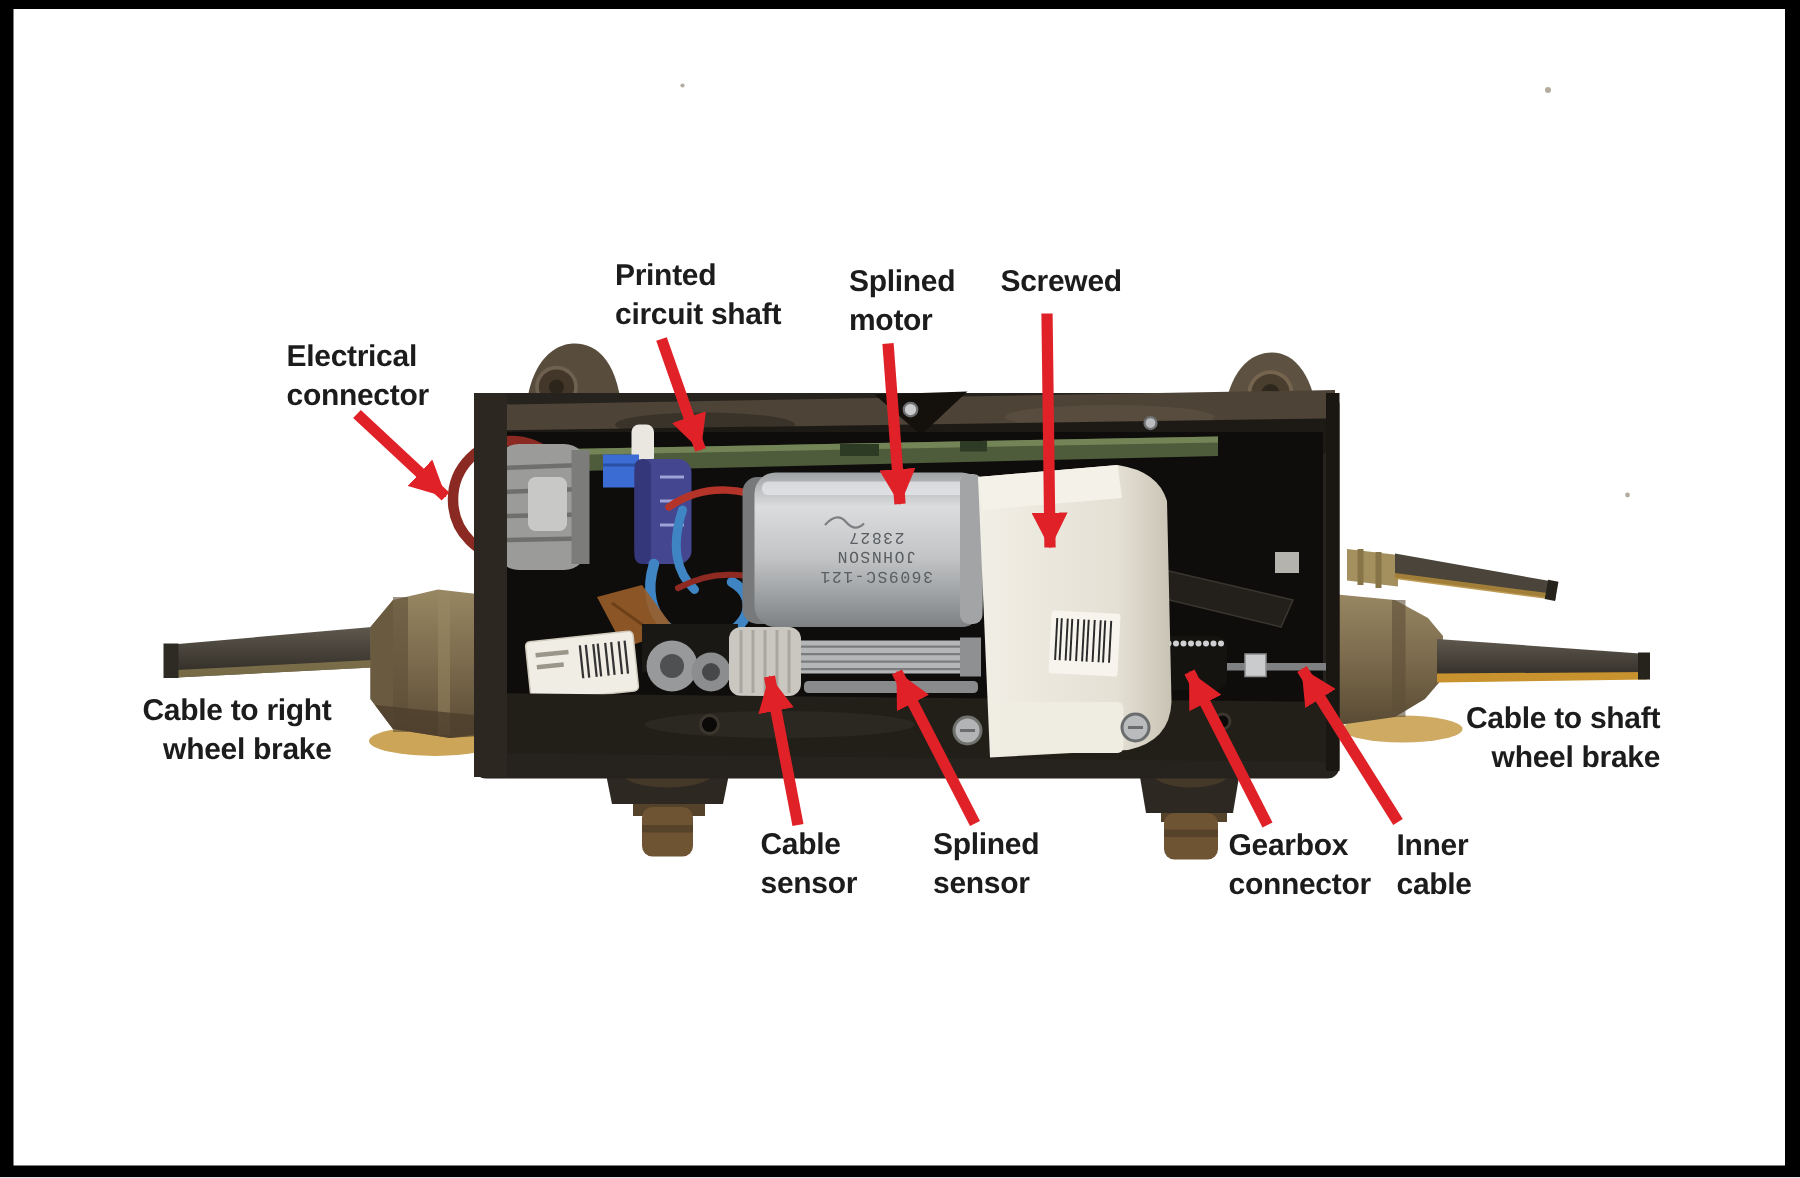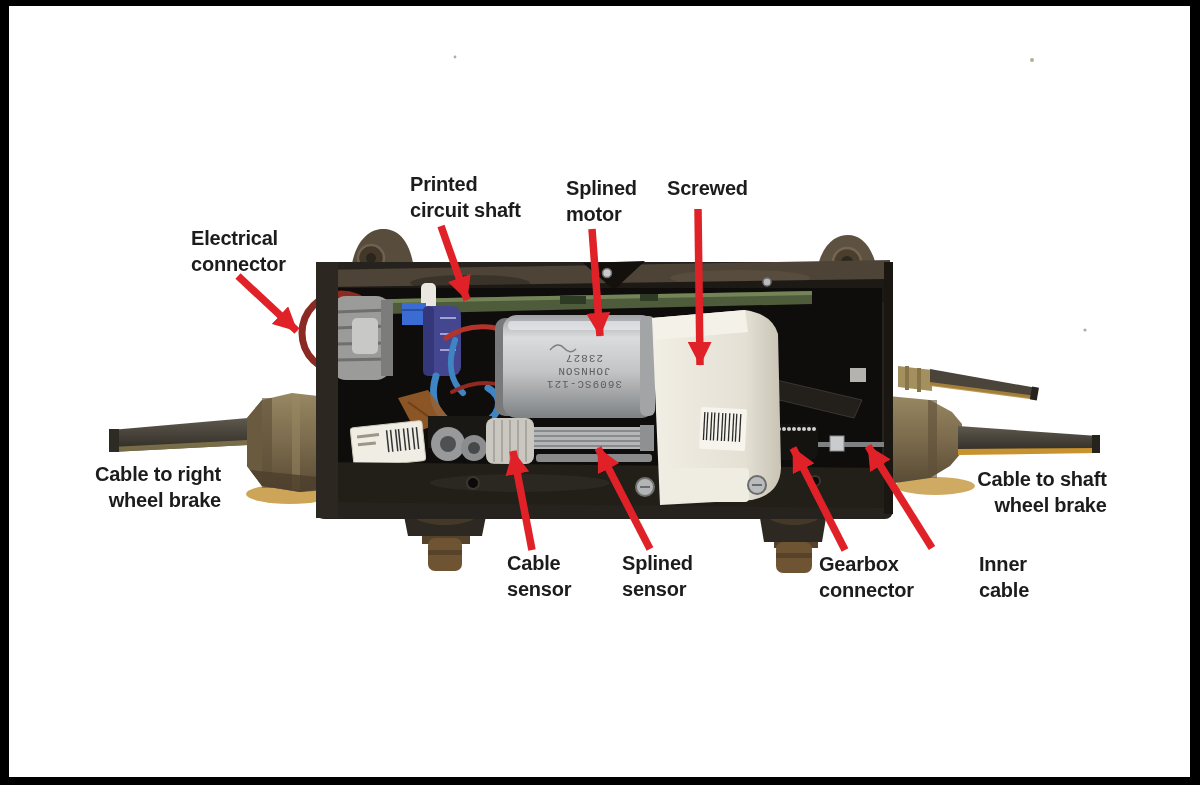--- a/index.html
+++ b/index.html
@@ -304,17 +304,17 @@
   <div class="label center" style="left:158px;top:461px;">Cable to right
 wheel brake</div>
   <div class="label center" style="left:1042px;top:466px;">Cable to shaft
 wheel brake</div>
   <div class="label" style="left:507px;top:550px;">Cable
 sensor</div>
   <div class="label" style="left:622px;top:550px;">Splined
 sensor</div>
   <div class="label" style="left:819px;top:551px;">Gearbox
 connector</div>
-  <div class="label" style="left:931px;top:551px;margin-left:48px;">Inner
+  <div class="label" style="left:931px;top:551px;">Inner
 cable</div>
 
   <div class="frame"></div>
 </div>
 
 </body></html>

